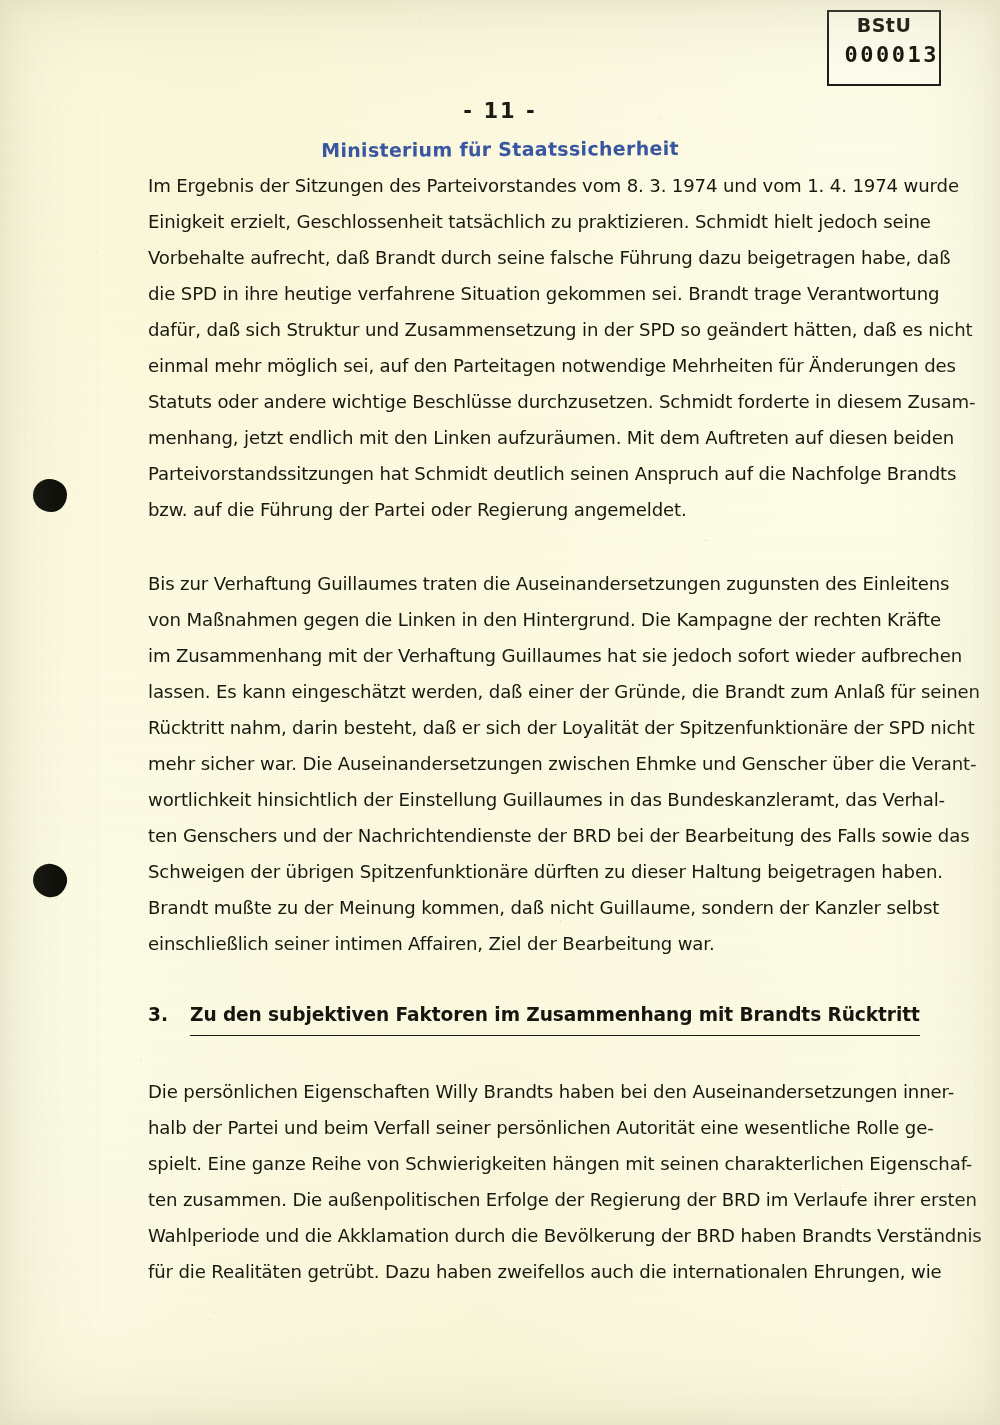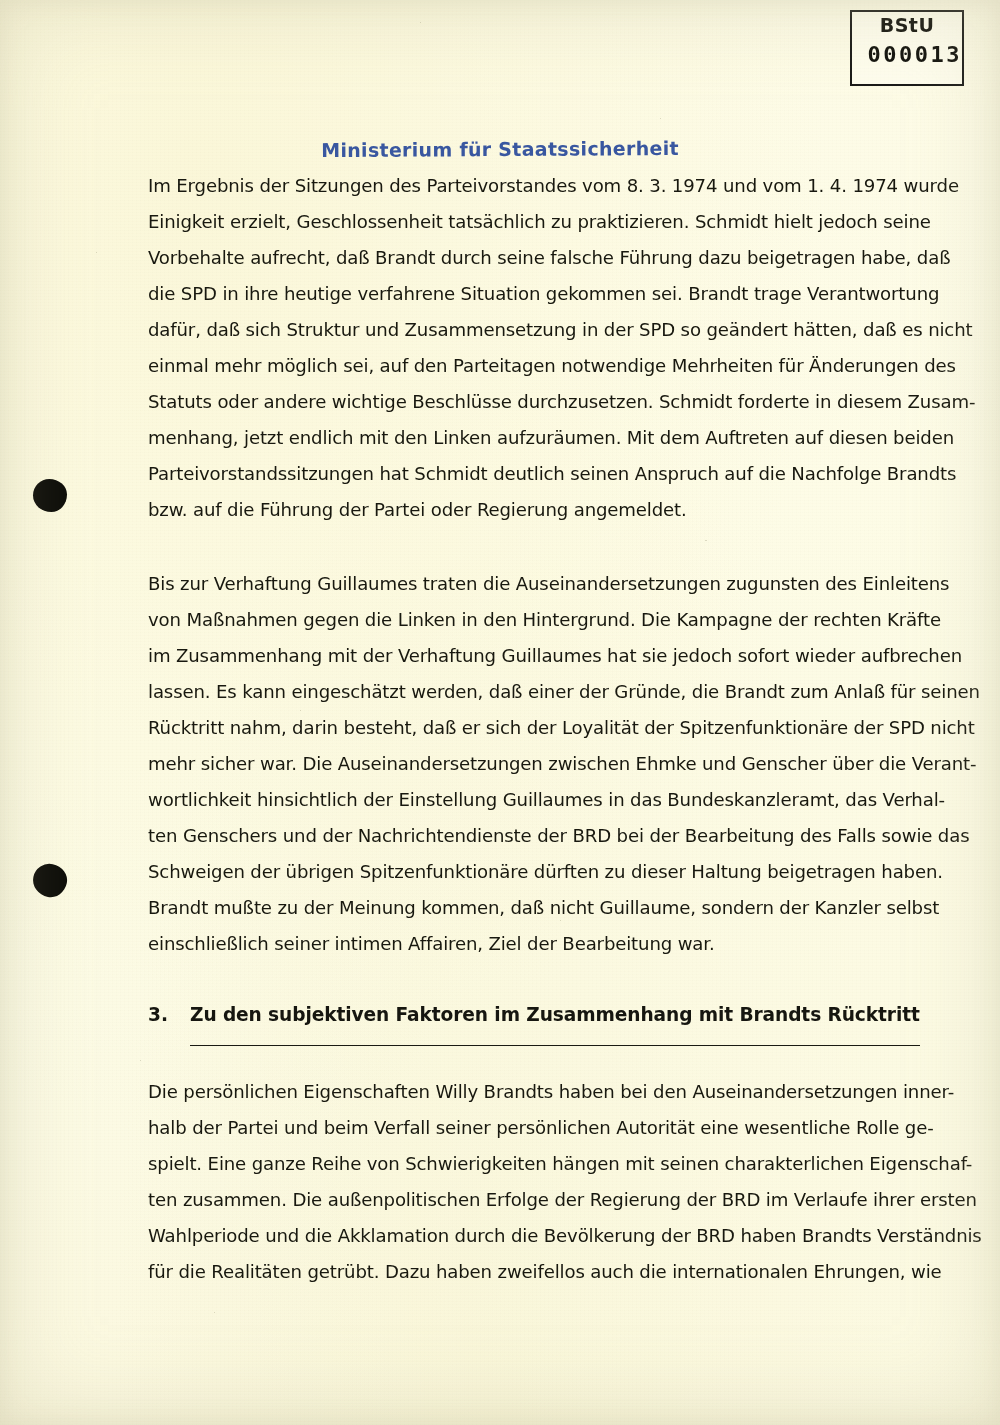--- a/index.html
+++ b/index.html
@@ -37,21 +37,21 @@
     position: absolute;
     inset: 0;
     pointer-events: none;
     box-shadow: inset 0 0 90px rgba(190,182,150,0.35),
                 inset 0 0 25px rgba(200,195,165,0.25);
   }
 
   
   #bstu-stamp {
     position: absolute;
-    left: 850px;
+    left: 827px;
     top: 10px;
     width: 114px;
     height: 76px;
     border: 2.5px solid #1a1a18;
     background: rgba(255,255,250,0.35);
     text-align: center;
     box-sizing: border-box;
   }
   #bstu-stamp .bstu-label {
     font-family: "DejaVu Sans", sans-serif;
@@ -138,21 +138,21 @@
     font-weight: 600;
     color: #161610;
   }
   #section-heading .sec-num {
     width: 42px;
     flex: 0 0 42px;
     letter-spacing: 0px;
   }
   #section-heading .sec-title {
     border-bottom: 1.6px solid #1a1a12;
-    padding-bottom: 20px;
+    padding-bottom: 10px;
     letter-spacing: -0.1px;
     white-space: nowrap;
   }
 
   
   .punch {
     position: absolute;
     width: 34px;
     height: 33px;
     background: #0c0c08;
@@ -174,20 +174,21 @@
 
 <div id="page">
 
   <div id="grain"></div>
 
   <div id="bstu-stamp">
     <div class="bstu-label">BStU</div>
     <div class="bstu-number">000013</div>
   </div>
 
+  <div id="page-number">- 11 -</div>
 
   <div id="ministry-stamp">Ministerium für Staatssicherheit</div>
 
   <div class="punch" id="punch-1"></div>
   <div class="punch" id="punch-2"></div>
 
   <div id="body-text">
 
     <div class="para" id="para-1-host">
         <div class="line">Im Ergebnis der Sitzungen des Parteivorstandes vom 8. 3. 1974 und vom 1. 4. 1974 wurde</div>

